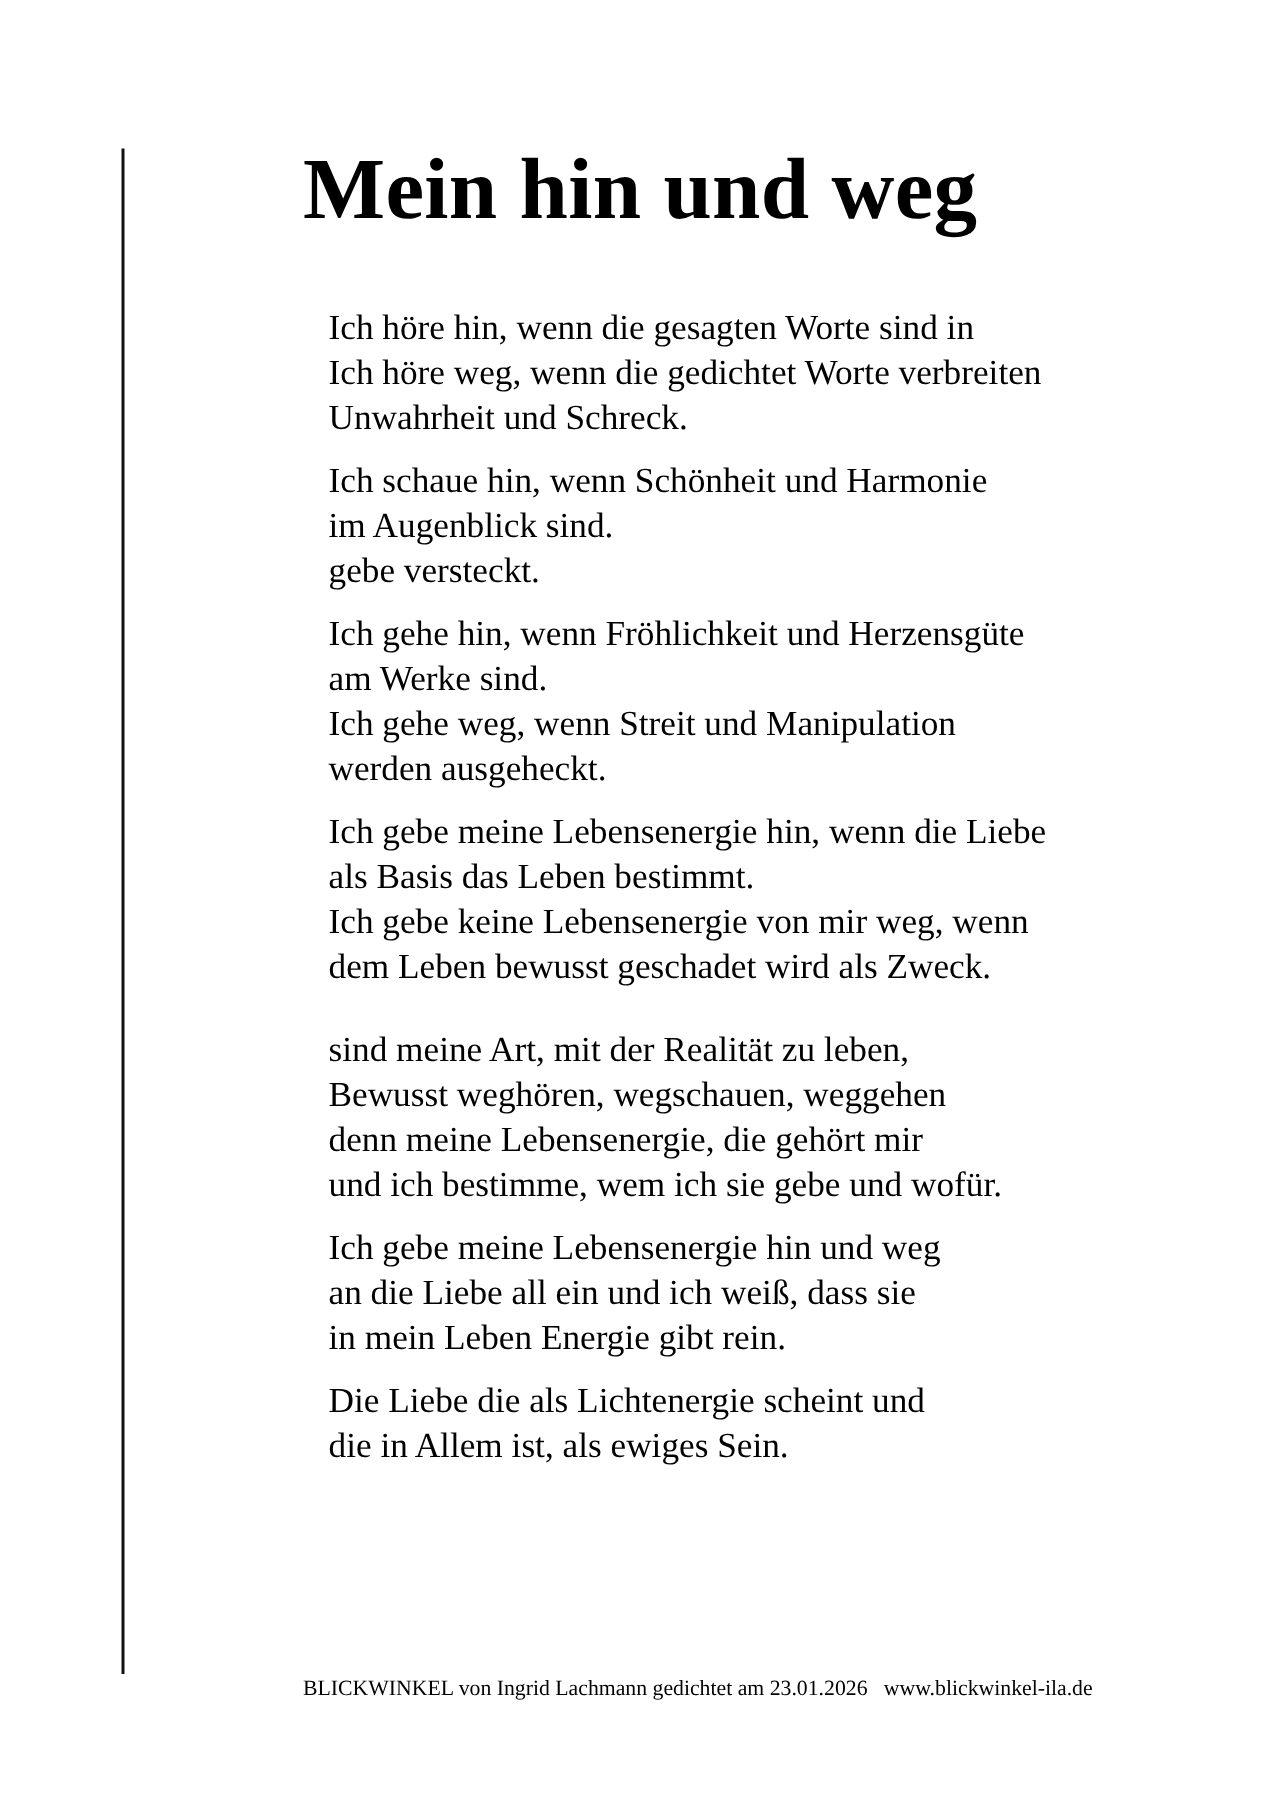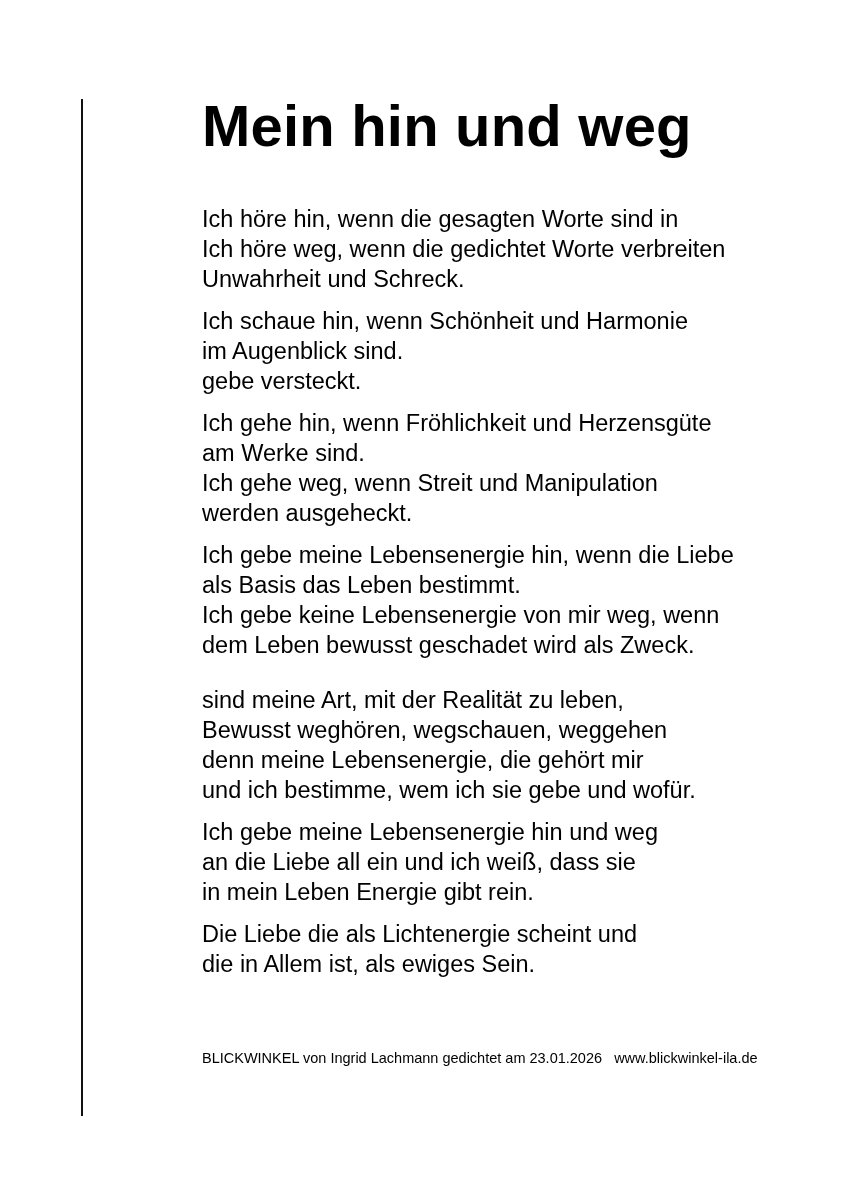--- a/index.html
+++ b/index.html
@@ -7,21 +7,21 @@
     margin: 0;
     padding: 0;
     background: #ffffff;
   }
   .page {
     position: relative;
     width: 849px;
     height: 1200px;
     background: #ffffff;
     overflow: hidden;
-    font-family: Liberation Sans, sans-serif;
+    font-family: Liberation Serif, serif;
     color: #000000;
   }
   
   .margin-rule {
     position: absolute;
     left: 81px;
     top: 99px;
     width: 2px;
     height: 1017px;
     background: #111111;
@@ -37,34 +37,34 @@
     font-weight: 700;
     line-height: 1.05;
     letter-spacing: 0.2px;
     margin: 0 0 0 0;
     white-space: nowrap;
   }
   .stanzas {
     margin-top: 47px;
   }
   .stanza {
-    margin: 0 0 12px 0;
+    margin: 0 0 12px 17px;
   }
   .stanza.wide-gap-before {
     margin-top: 25px;
   }
   .line {
     font-size: 23.5px;
     line-height: 30px;
     white-space: nowrap;
   }
   .footer {
     position: absolute;
     left: 202px;
-    top: 1048px;
+    top: 1116px;
     font-size: 14.5px;
     line-height: 20px;
     white-space: pre;
   }
 </style>
 </head>
 <body>
 
 <div class="page">
 

